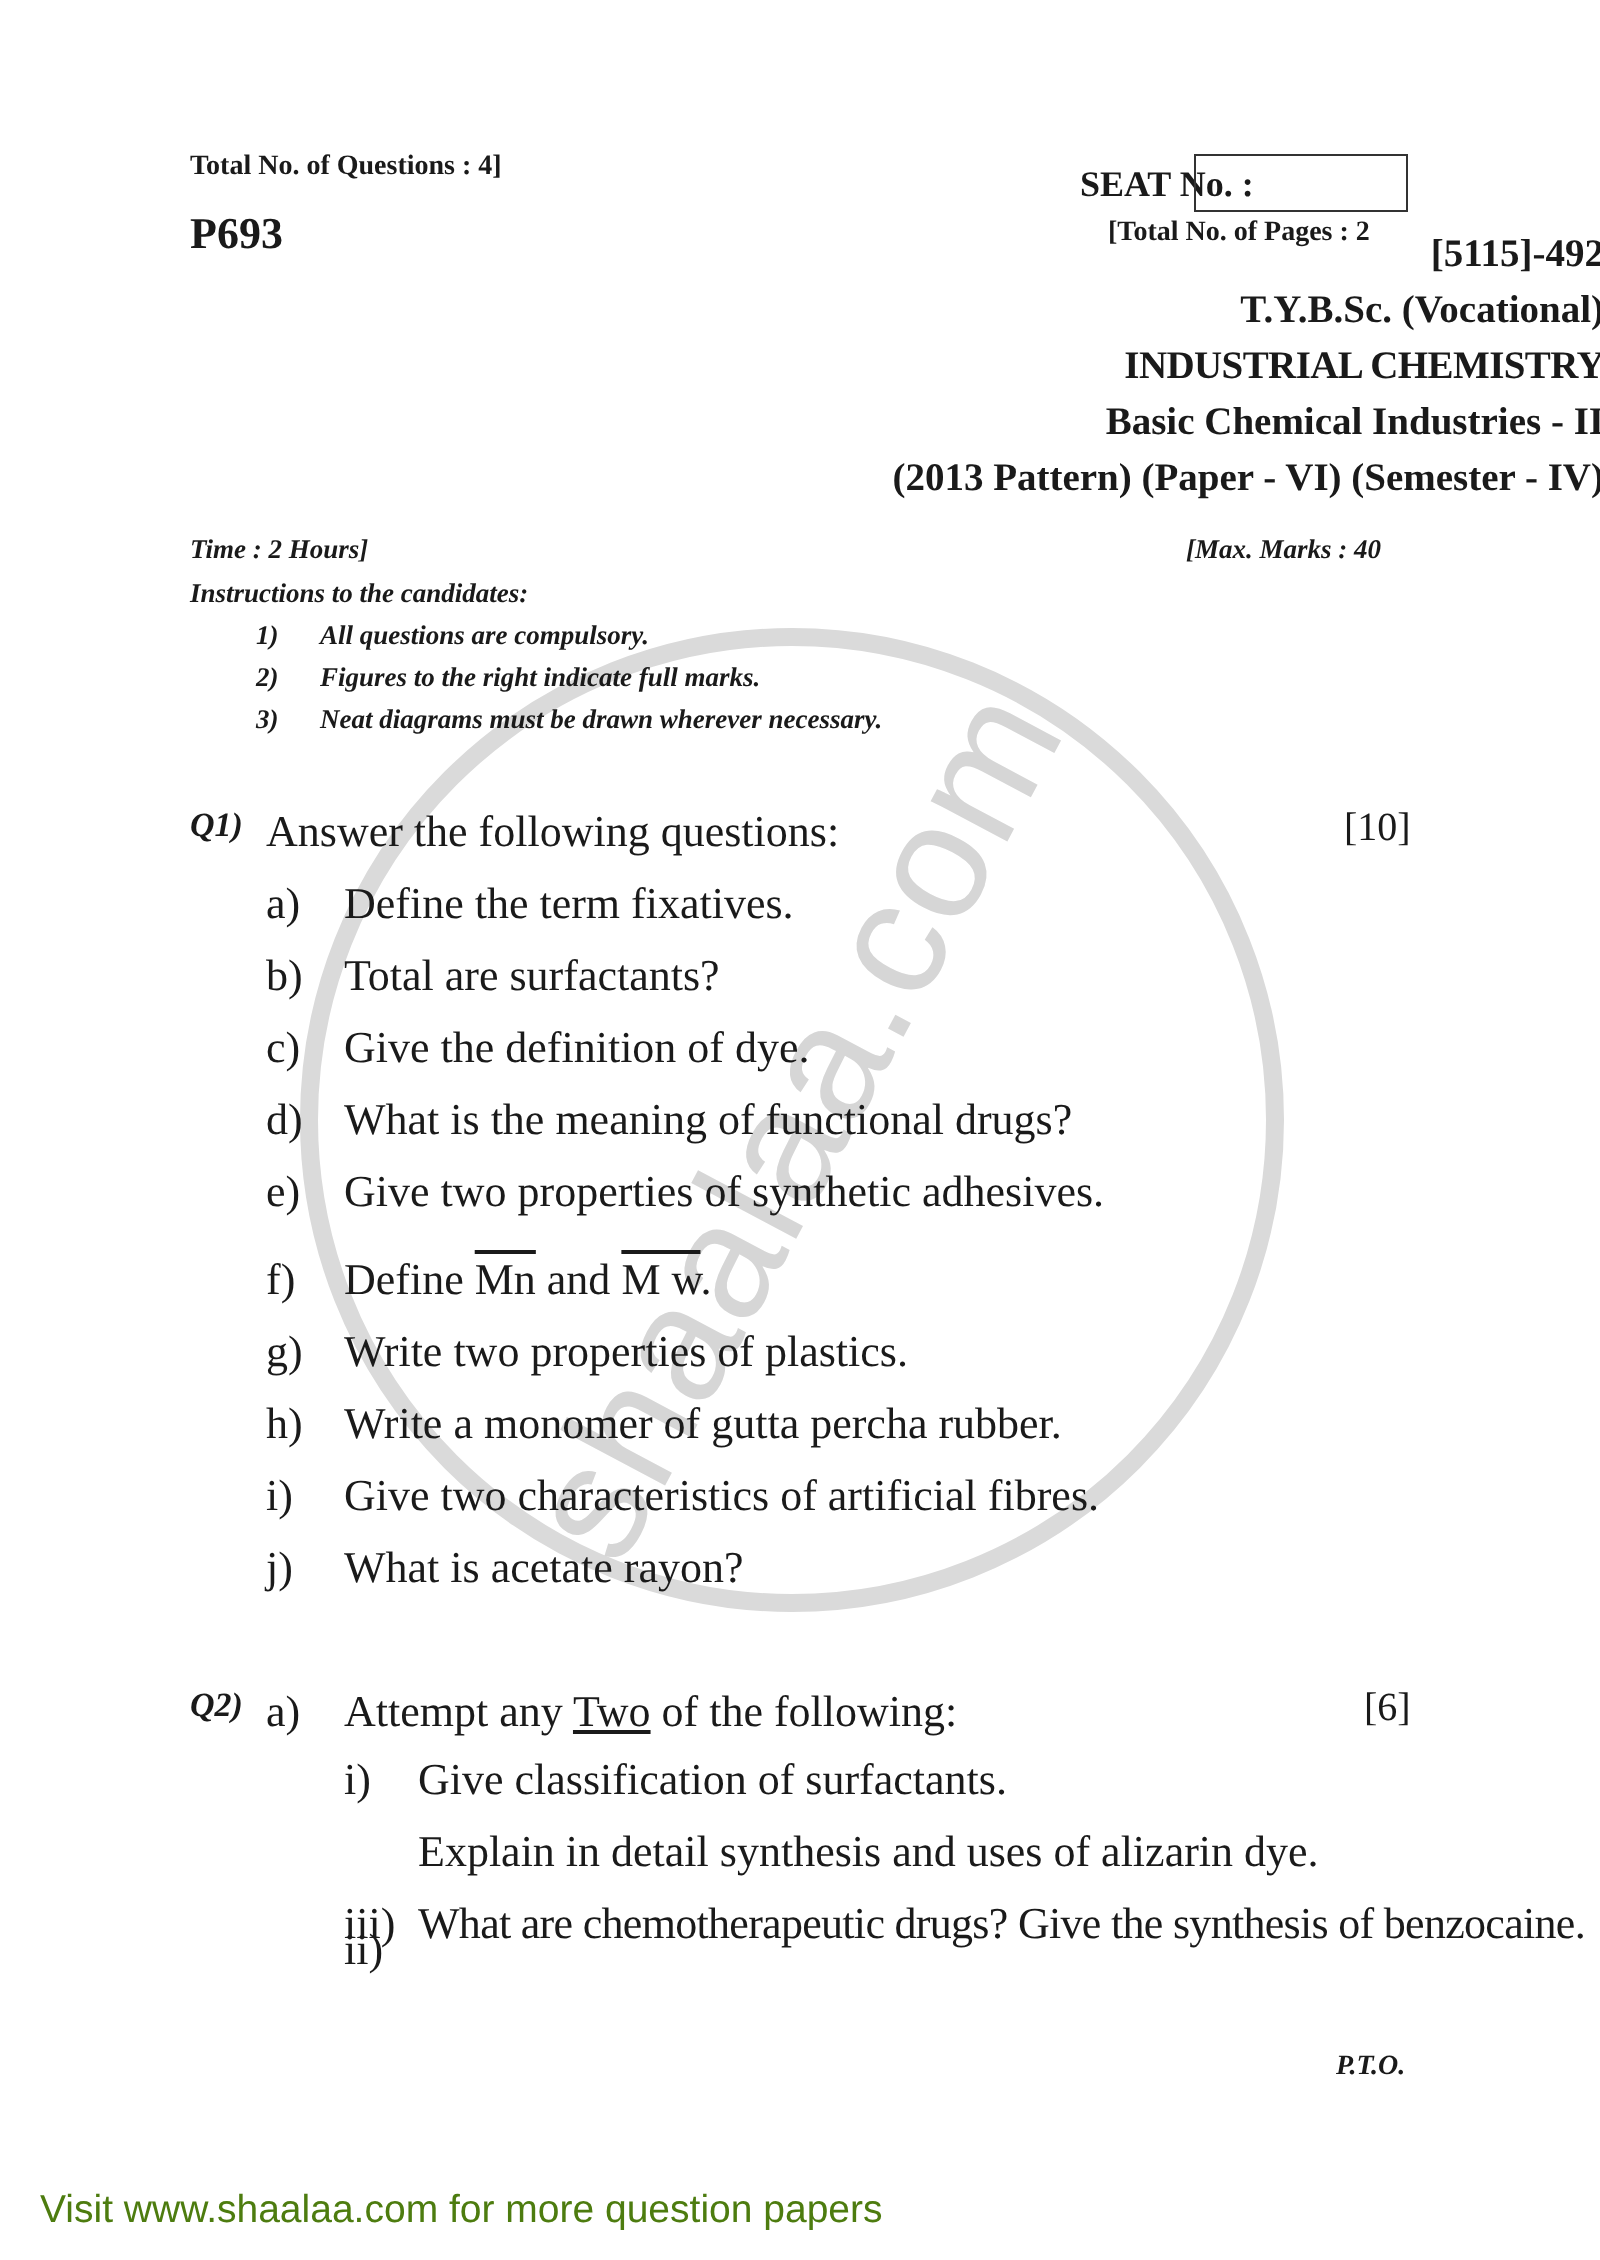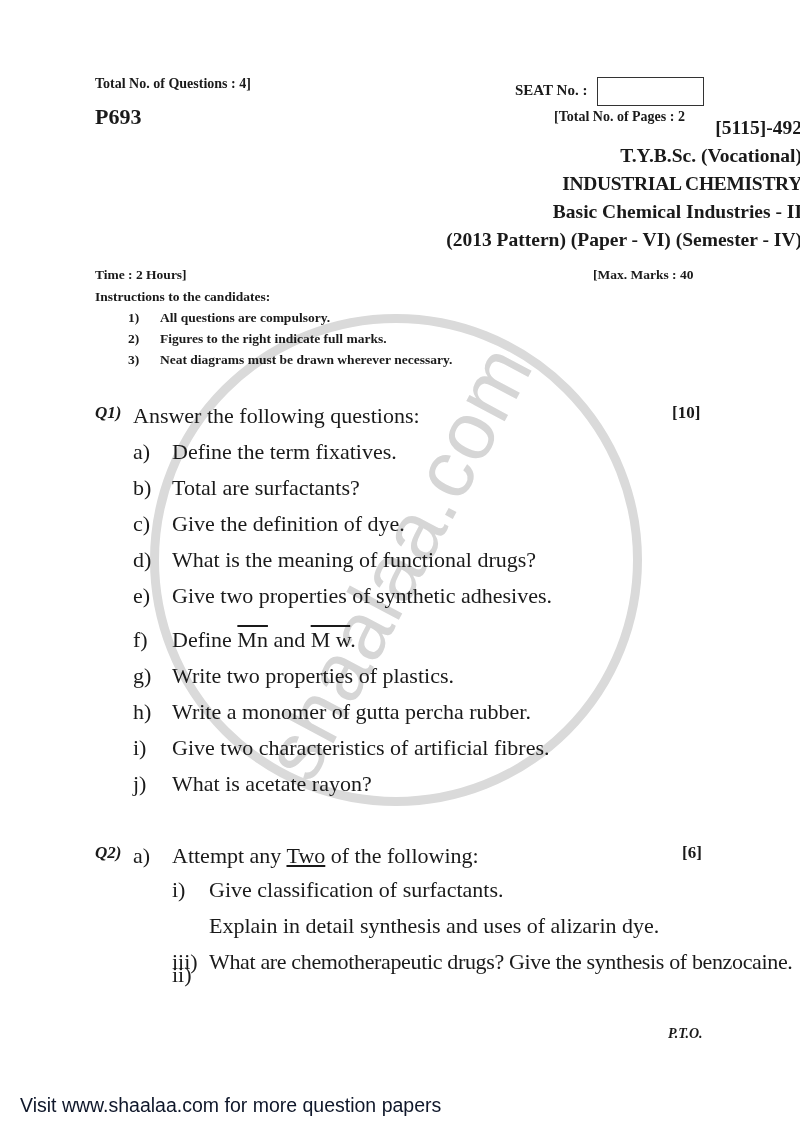--- a/index.html
+++ b/index.html
@@ -1,20 +1,20 @@
 <!DOCTYPE html>
 <html><head>
 <meta charset="utf-8">
 <style>
   html, body { margin:0; padding:0; background:#ffffff; }
   body { width:800px; height:1130px; position:relative; overflow:hidden;
          font-family:"Liberation Serif","DejaVu Serif",serif; color:#1a1a1a; }
   .abs { position:absolute; white-space:nowrap; }
   .b { font-weight:bold; }
-  .bi { font-weight:bold; }
+  .bi { font-weight:bold; font-style:italic; }
 
   
   .wm-circle { position:absolute; left:150px; top:314px; width:492px; height:492px;
                border:9px solid #dadada; border-radius:50%; box-sizing:border-box; z-index:0; }
   .wm-text { position:absolute; left:398px; top:562px; transform:translate(-50%,-50%) rotate(-62deg);
              font-family:"Liberation Sans","DejaVu Sans",sans-serif; font-size:82px; color:#d6d6d6;
              z-index:0; white-space:nowrap; letter-spacing:1px; }
 
   .content { position:relative; z-index:1; }
 
@@ -22,37 +22,37 @@
   .paper-code { font-size:22px; }
   .center { left:2px; width:800px; text-align:right; }
   .title-line { font-size:19.5px; font-weight:bold; }
 
   .seat-box { position:absolute; left:597px; top:77px; width:107px; height:29px;
               border:1.5px solid #333; box-sizing:border-box; background:transparent; }
 
   .instr { font-size:13.5px; }
   .q { font-size:22px; }
   .qno { font-style:italic; font-weight:bold; font-size:17px; }
-  .marks { font-size:17px; font-weight:bold; }
+  .marks { font-size:20px; font-weight:normal; }
   .ovl { text-decoration:overline; }
   .ul { text-decoration:underline; }
 
-  .footer { font-family:"Liberation Sans","DejaVu Sans",sans-serif; font-size:19.5px; color:#0f172a; }
+  .footer { font-family:"Liberation Sans","DejaVu Sans",sans-serif; font-size:19.5px; color:#4d7c0f; }
   .pto { font-size:14px; font-weight:bold; font-style:italic; }
 </style>
 </head>
 <body>
 
 <div class="wm-circle"></div>
 <div class="wm-text">shaalaa.com</div>
 
 <div class="content">
 
   <div class="abs b hdr-small" style="left:95px; top:76px;">Total No. of Questions : 4]</div>
-  <div class="abs b" style="left:515px; top:82px; font-size:15px;">SEAT No. :</div>
+  <div class="abs b" style="left:540px; top:82px; font-size:18px;">SEAT No. :</div>
   <input class="seat-box" type="text" value="" style="">
   <div class="abs b paper-code" style="left:95px; top:104px;">P693</div>
   <div class="abs b hdr-small" style="left:554px; top:109px;">[Total No. of Pages : 2</div>
 
   <div class="abs title-line center" style="top:117px;">[5115]-492</div>
   <div class="abs title-line center" style="top:145px;">T.Y.B.Sc. (Vocational)</div>
   <div class="abs title-line center" style="top:173px; letter-spacing:-0.3px;">INDUSTRIAL CHEMISTRY</div>
   <div class="abs title-line center" style="top:201px;">Basic Chemical Industries - II</div>
   <div class="abs title-line center" style="top:229px;">(2013 Pattern) (Paper - VI) (Semester - IV)</div>
 

